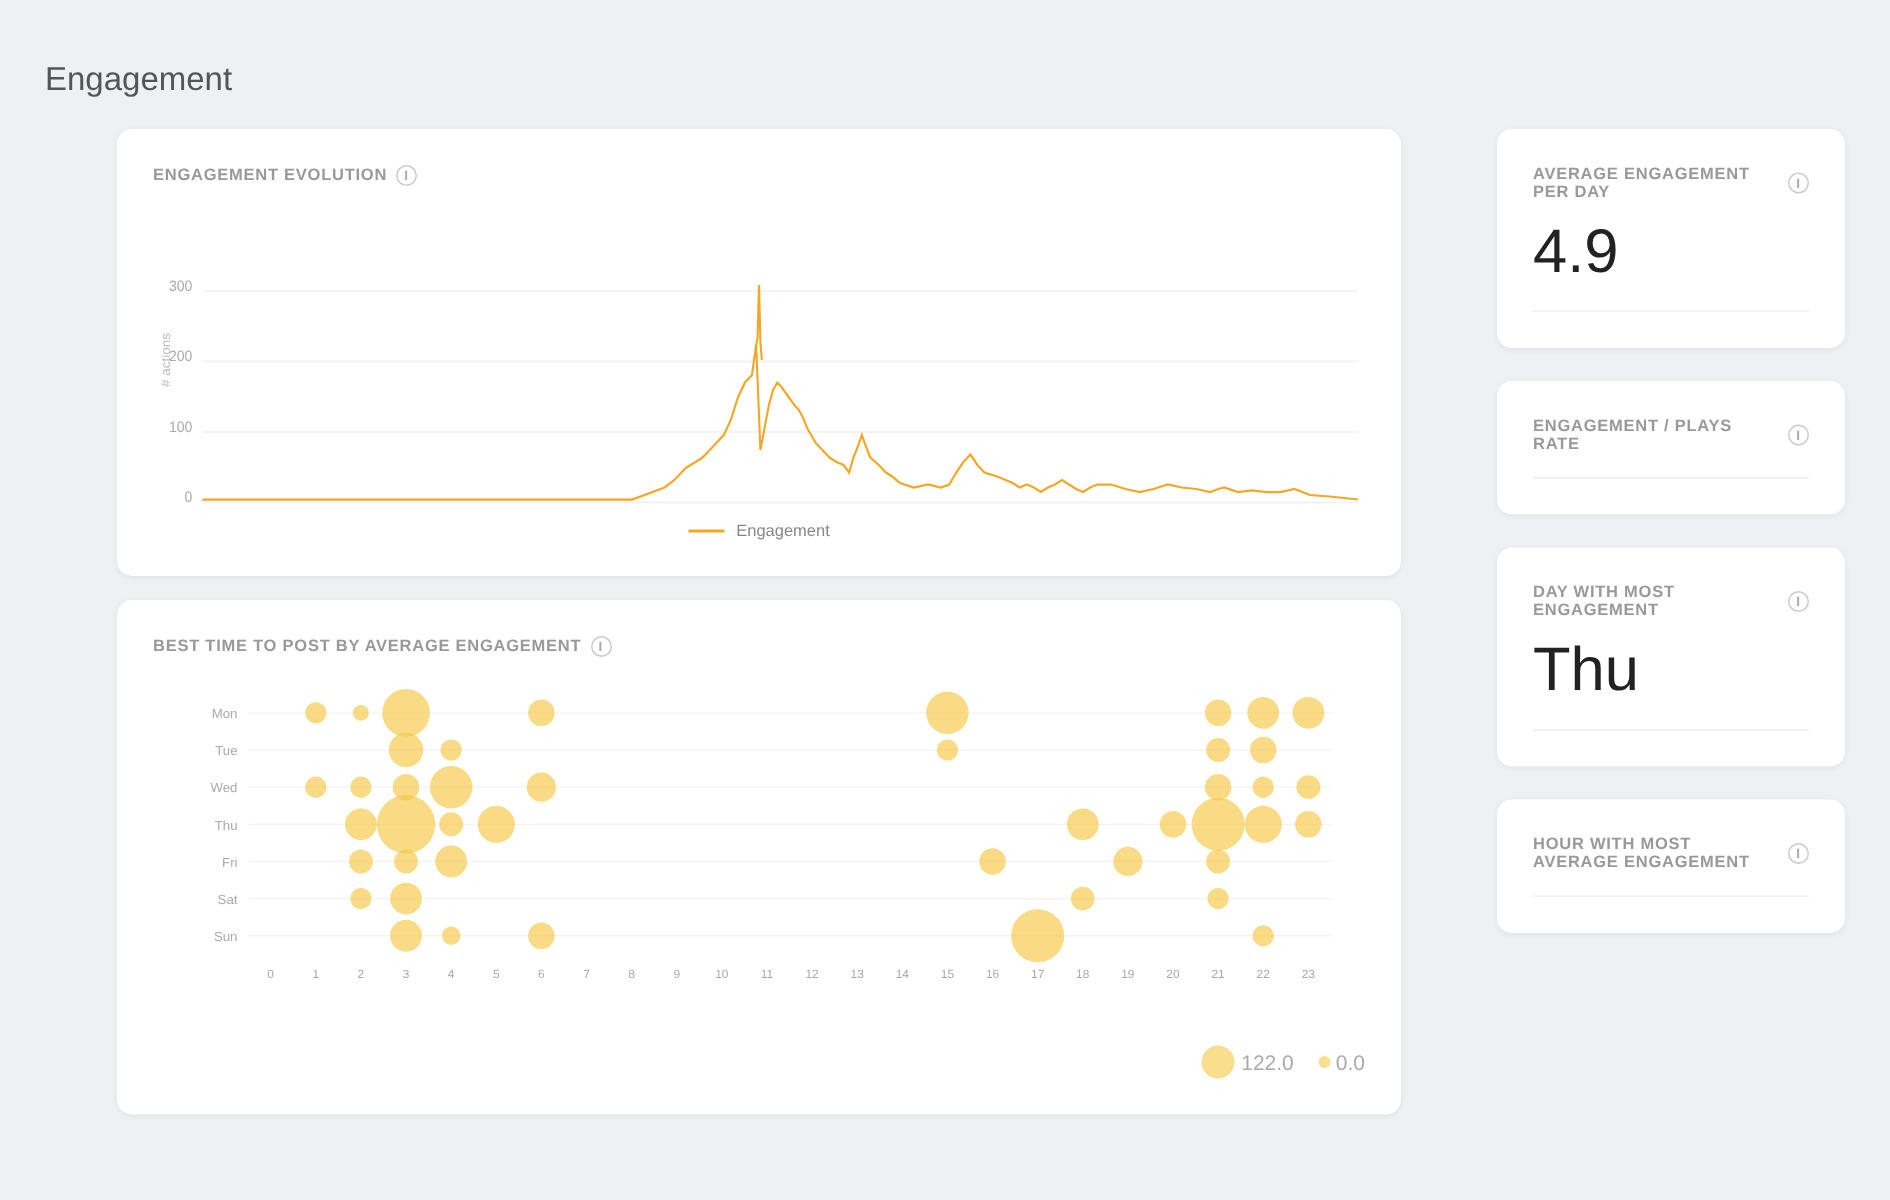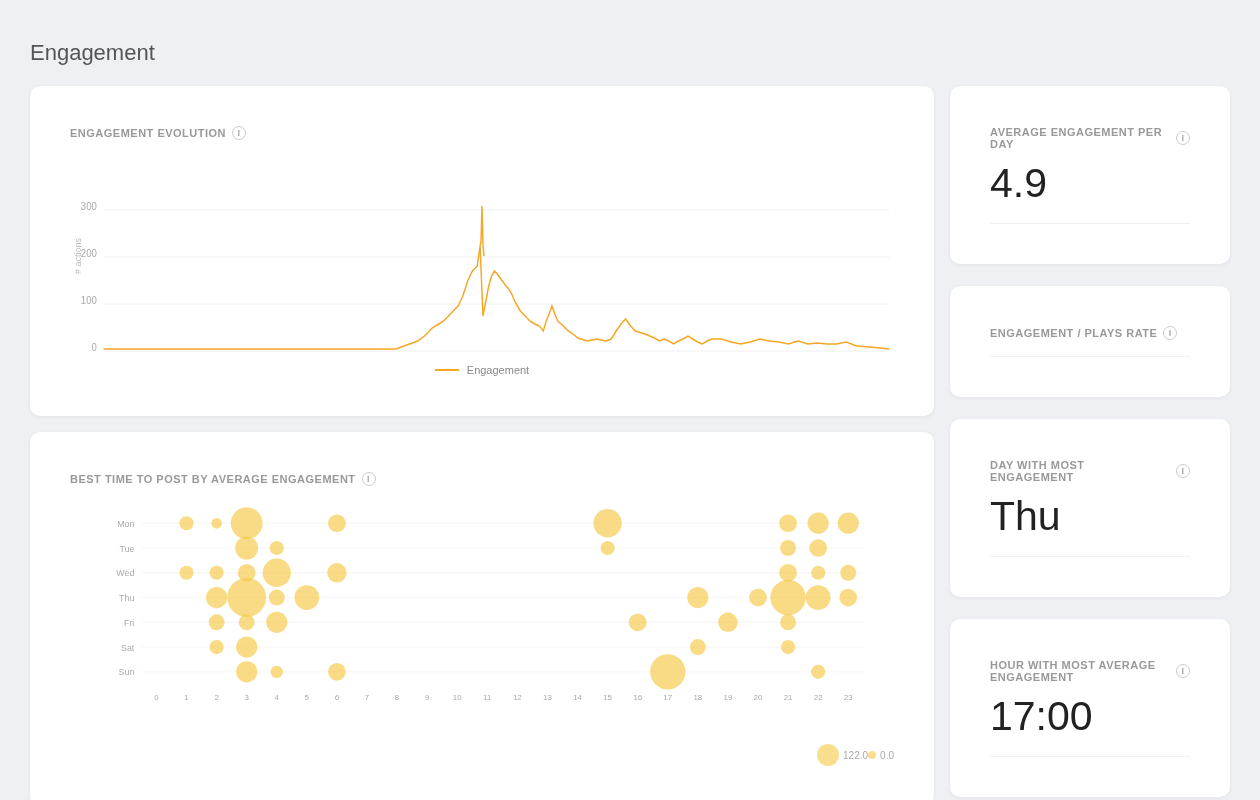--- a/index.html
+++ b/index.html
@@ -27,22 +27,23 @@
       gap: 16px;
     }
     .right-col {
       display: flex;
       flex-direction: column;
       gap: 22px;
     }
     .card {
       background: #fff;
       border-radius: 10px;
-      padding: 40px;
+      padding: 24px;
       box-shadow: 0 1px 4px rgba(0,0,0,0.06);
+      margin-left: 48px;
     }
     .card-title {
       font-size: 11px;
       font-weight: 600;
       letter-spacing: 0.5px;
       color: #999;
       text-transform: uppercase;
       margin-bottom: 6px;
       display: flex;
       align-items: center;
@@ -106,22 +107,23 @@
       fill: #aaa;
     }
     .grid-line {
       stroke: #f0f0f0;
       stroke-width: 1;
     }
     .bubble-legend {
       display: flex;
       align-items: center;
       justify-content: flex-end;
+      gap: 16px;
       margin-top: 8px;
-      font-size: 10px;
+      font-size: 14px;
       color: #aaa;
     }
     .bubble-legend-item {
       display: flex;
       align-items: center;
       gap: 4px;
     }
     .bubble-legend-circle {
       border-radius: 50%;
       background: #f5c842;
@@ -319,17 +321,16 @@
       </div>
       <div class="stat-value">Thu</div>
       <div class="divider"></div>
     </div>
 
     <div class="card">
       <div class="card-title">
         <span>HOUR WITH MOST AVERAGE ENGAGEMENT</span>
         <span class="info-icon">i</span>
       </div>
-      <div class="stat-value">17:00</div>
       <div class="divider"></div>
     </div>
   </div>
 </div>
 
 </body></html>

